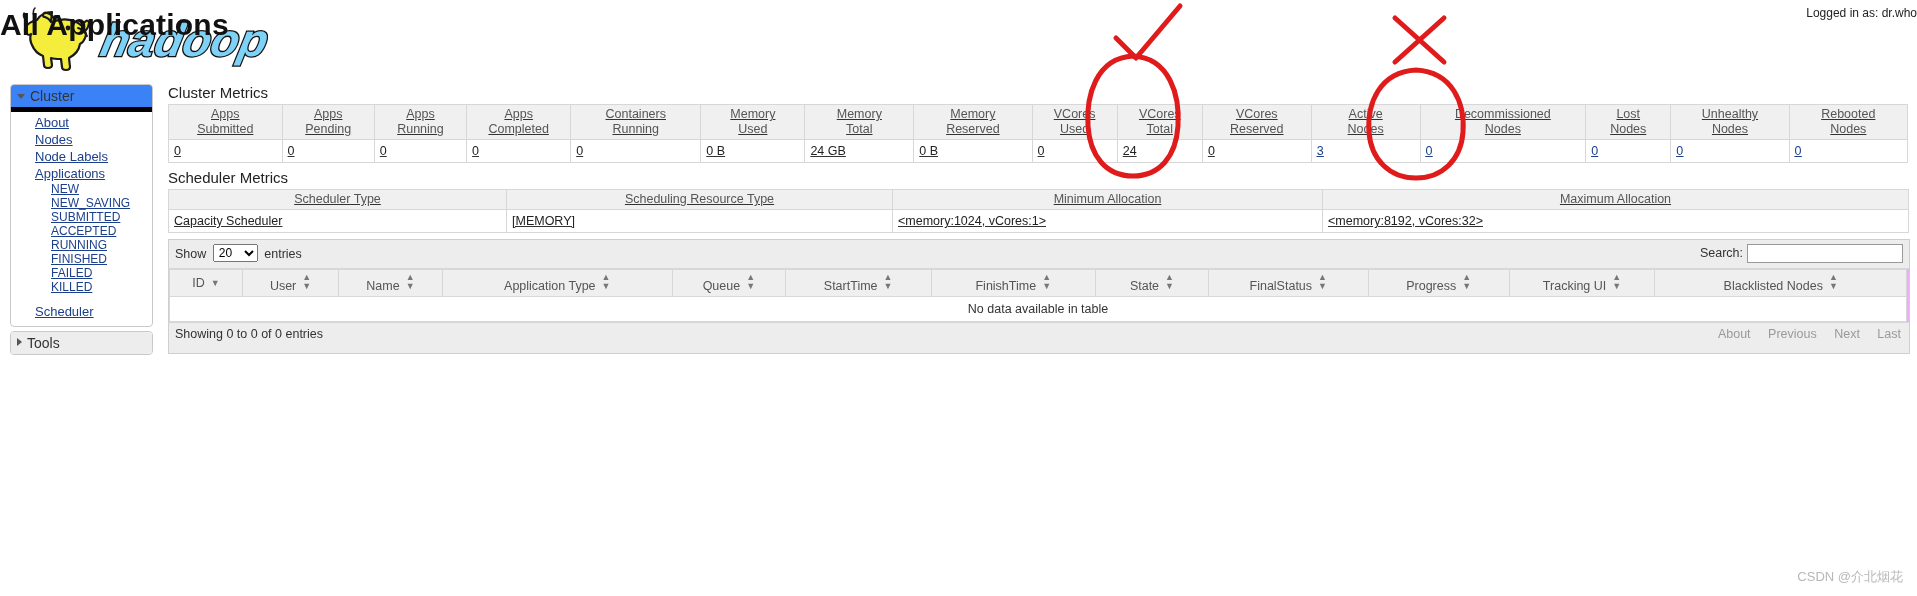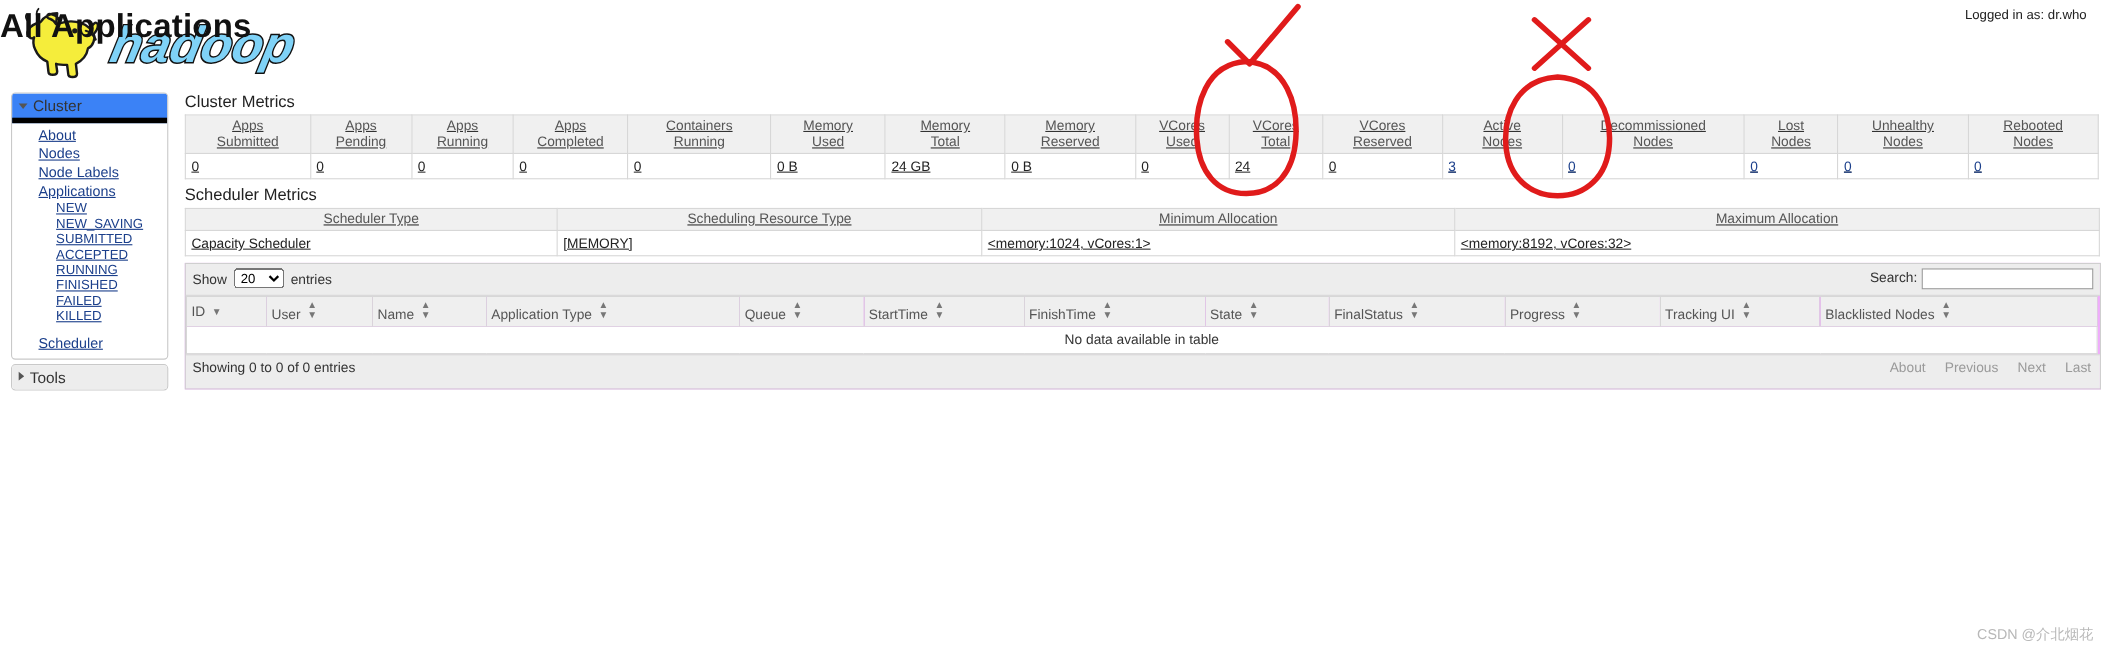--- a/index.html
+++ b/index.html
@@ -14,21 +14,21 @@
 
   
   #header{position:absolute;left:0;top:0;width:1917px;height:78px;}
   #logo{position:absolute;left:8px;top:2px;width:260px;height:72px;}
   #logo svg{display:block;}
   #page-title{
     position:absolute;left:0;top:8px;width:1917px;text-align:left;
     font-size:30px;font-weight:bold;color:#111;letter-spacing:.2px;
   }
   #logged-in{
-    position:absolute;right:20px;top:6px;font-size:12px;color:#222;
+    position:absolute;right:0;top:6px;font-size:12px;color:#222;
   }
 
   
   #sidebar{position:absolute;left:10px;top:84px;width:143px;}
   .panel{
     border:1px solid #c9c9c9;border-radius:4px;background:#fff;
     margin-bottom:4px;overflow:hidden;
   }
   .panel-head{
     background:#3b82f6;padding:3px 6px;font-size:14px;color:#333;
@@ -76,21 +76,21 @@
   #search-wrap{position:absolute;right:6px;top:4px;font-size:12.5px;color:#333;}
   #search-input{
     width:150px;height:15px;border:1px solid #999;font-size:12px;
     margin-left:4px;vertical-align:middle;padding:1px 2px;
     font-family:"Liberation Sans",sans-serif;
   }
   table.apps{border-collapse:collapse;width:1738px;table-layout:fixed;}
   table.apps th{
     background:#efefef;border:1px solid #d7d7d7;border-left:none;
     font-weight:normal;color:#555;font-size:12.5px;padding:3px 4px;
-    text-align:left;position:relative;white-space:nowrap;
+    text-align:center;position:relative;white-space:nowrap;
   }
   table.apps th:first-child{border-left:1px solid #d7d7d7;}
   .sort-ico{
     display:inline-block;margin-left:6px;color:#777;font-size:9px;
     line-height:9px;vertical-align:1px;
   }
   .sort-ico .up,.sort-ico .dn{display:block;}
   td.nodata{
     text-align:center;color:#333;font-size:12.5px;padding:5px 0;
     border:1px solid #d7d7d7;border-top:none;background:#fff;margin-top:28px;

